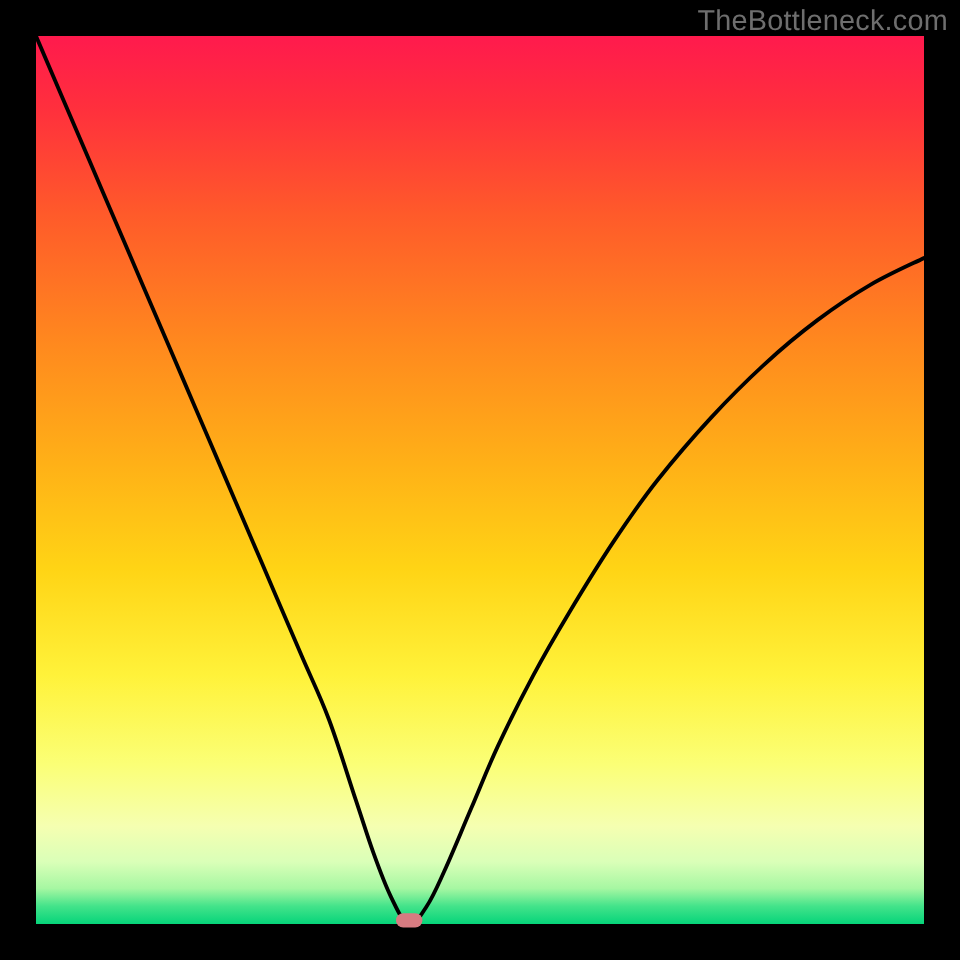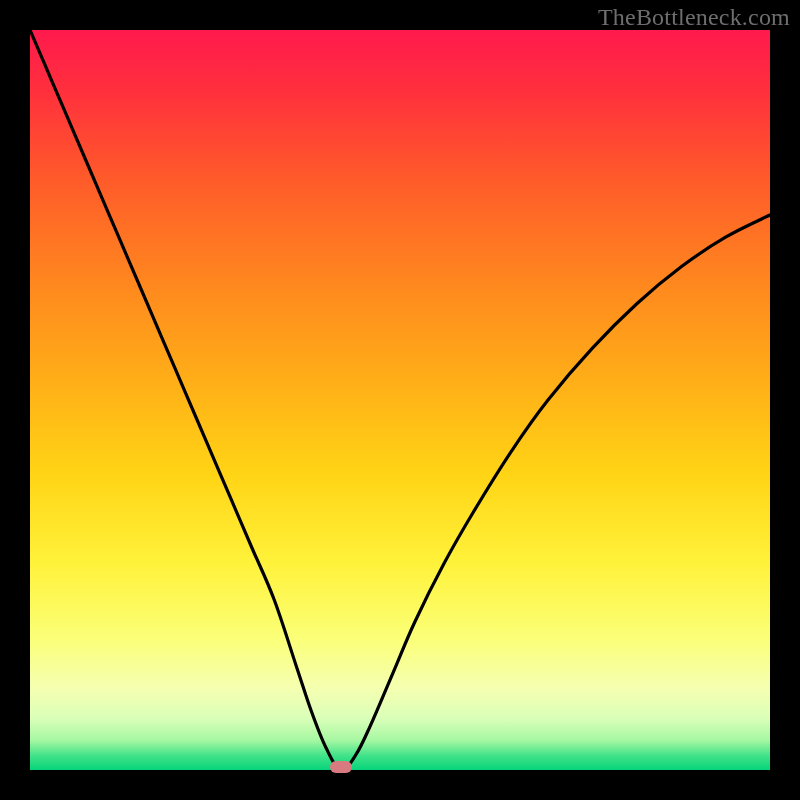--- a/index.html
+++ b/index.html
@@ -19,21 +19,20 @@
   }
   .watermark {
     position: absolute;
     top: 4px;
     right: 10px;
     color: #6e6e6e;
     font-size: 24px;
     font-weight: 500;
     letter-spacing: 0.2px;
     z-index: 3;
-    font-family: Liberation Serif, serif;
   }
   .plot-area {
     position: absolute;
     left: 30px;
     top: 30px;
     width: 740px;
     height: 740px;
     background: linear-gradient(to bottom,
       #ff1a4d 0%,
       #ff2f3d 8%,

